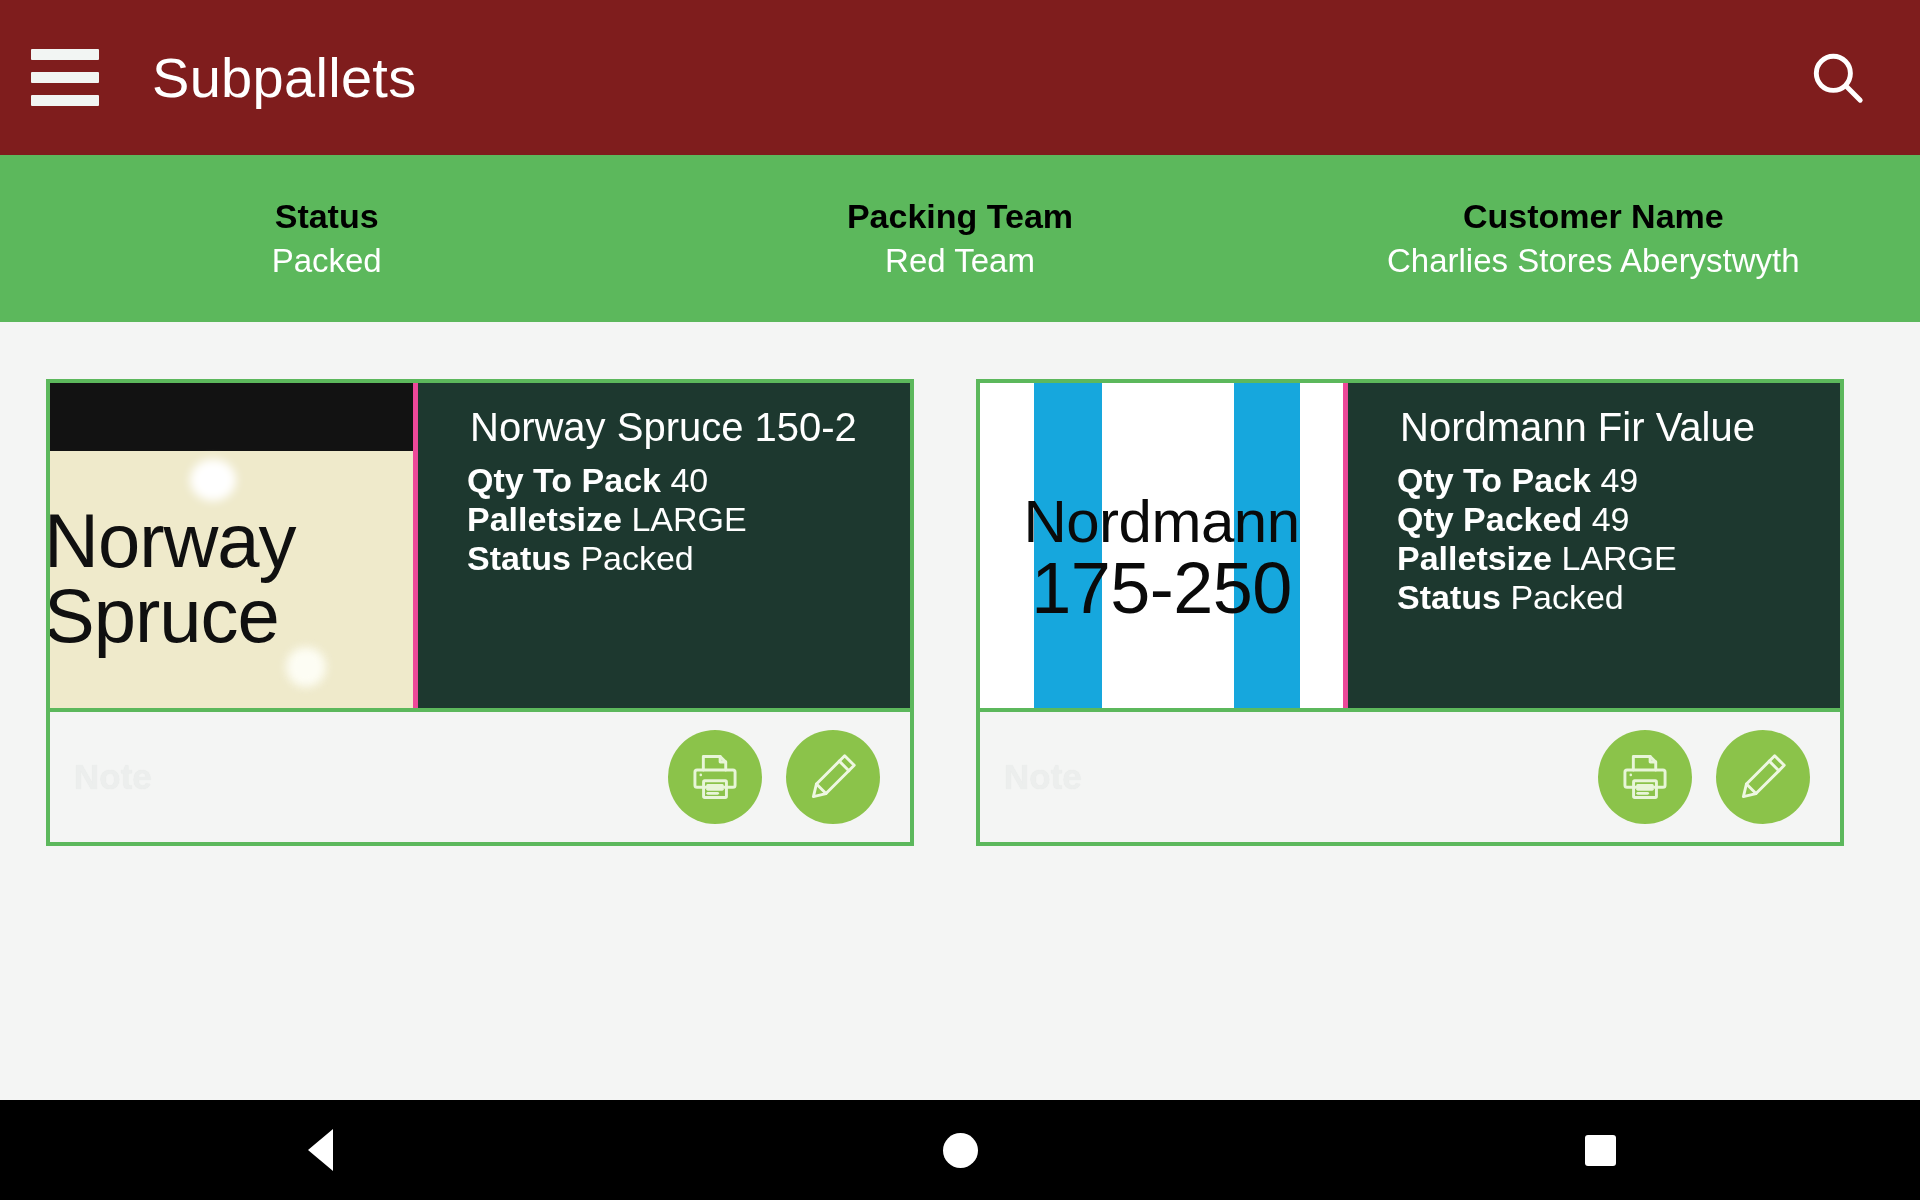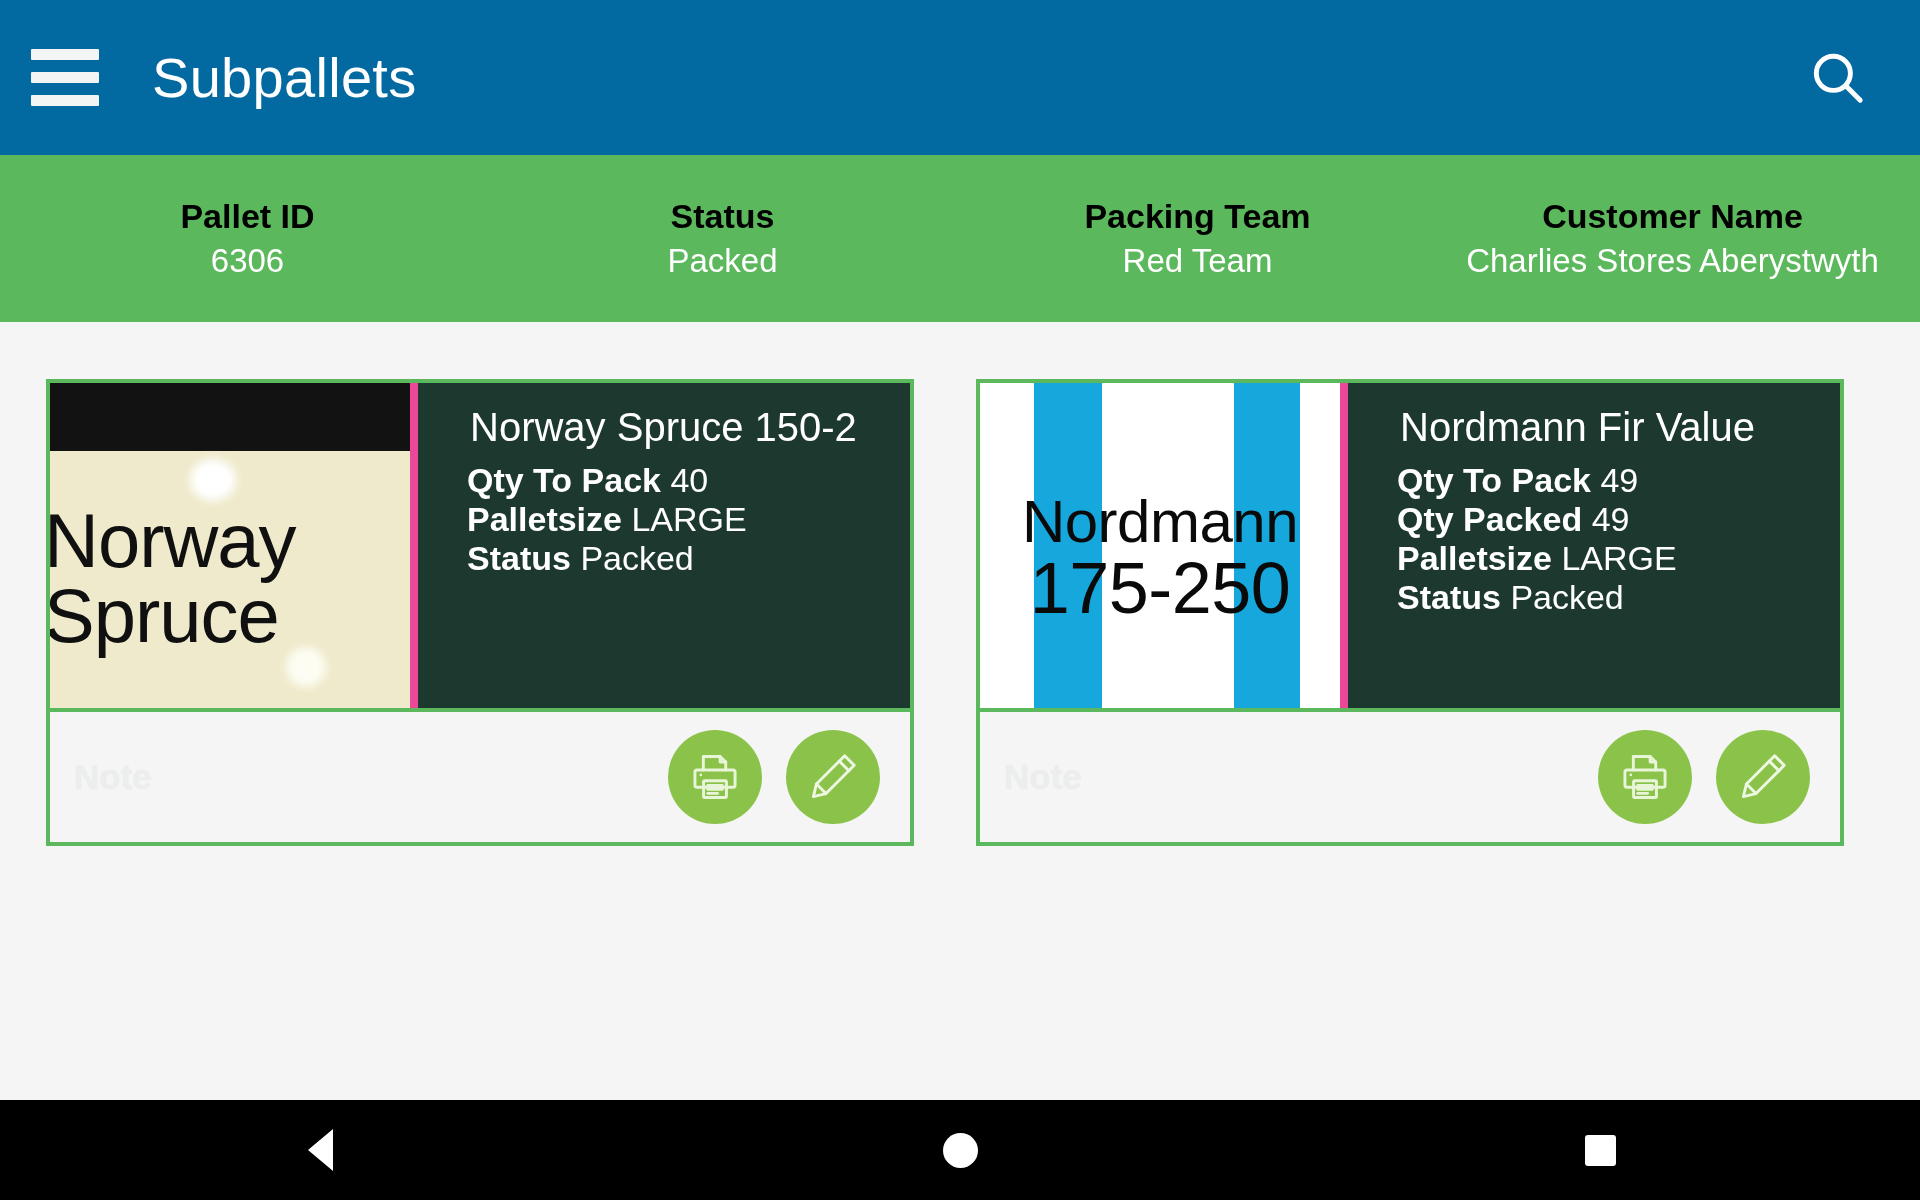--- a/index.html
+++ b/index.html
@@ -17,21 +17,21 @@
     width: 1920px;
     height: 1200px;
     background: #f4f5f4;
     display: flex;
     flex-direction: column;
   }
 
   
   .appbar {
     height: 155px;
-    background: #0369a1;
+    background: #7f1d1d;
     display: flex;
     align-items: center;
     padding: 0 32px 0 22px;
     flex: 0 0 auto;
   }
 
   .menu-btn {
     width: 86px;
     height: 86px;
     display: flex;
@@ -122,21 +122,21 @@
     display: flex;
     border: 4px solid #5cb85c;
     height: 333px;
     background: #1d382f;
     overflow: hidden;
   }
 
   .card-thumb {
     width: 368px;
     flex: 0 0 auto;
-    border-right: 8px solid #ec4899;
+    border-right: 5px solid #ec4899;
     position: relative;
     overflow: hidden;
     background: #ffffff;
   }
 
   
   .thumb-norway {
     position: absolute;
     inset: 0;
     background: #efeacb;
@@ -324,24 +324,20 @@
     <div class="appbar-spacer"></div>
     <div class="search-btn">
       <svg width="62" height="62" viewBox="0 0 24 24" fill="none" stroke="#ffffff" stroke-width="1.9" stroke-linecap="round">
         <circle cx="10.2" cy="10.2" r="6.6"></circle>
         <line x1="15.2" y1="15.2" x2="20.6" y2="20.6"></line>
       </svg>
     </div>
   </div>
 
   <div class="summary">
-    <div class="summary-col">
-      <span class="summary-label">Pallet ID</span>
-      <span class="summary-value">6306</span>
-    </div>
     <div class="summary-col">
       <span class="summary-label">Status</span>
       <span class="summary-value">Packed</span>
     </div>
     <div class="summary-col">
       <span class="summary-label">Packing Team</span>
       <span class="summary-value">Red Team</span>
     </div>
     <div class="summary-col">
       <span class="summary-label">Customer Name</span>

